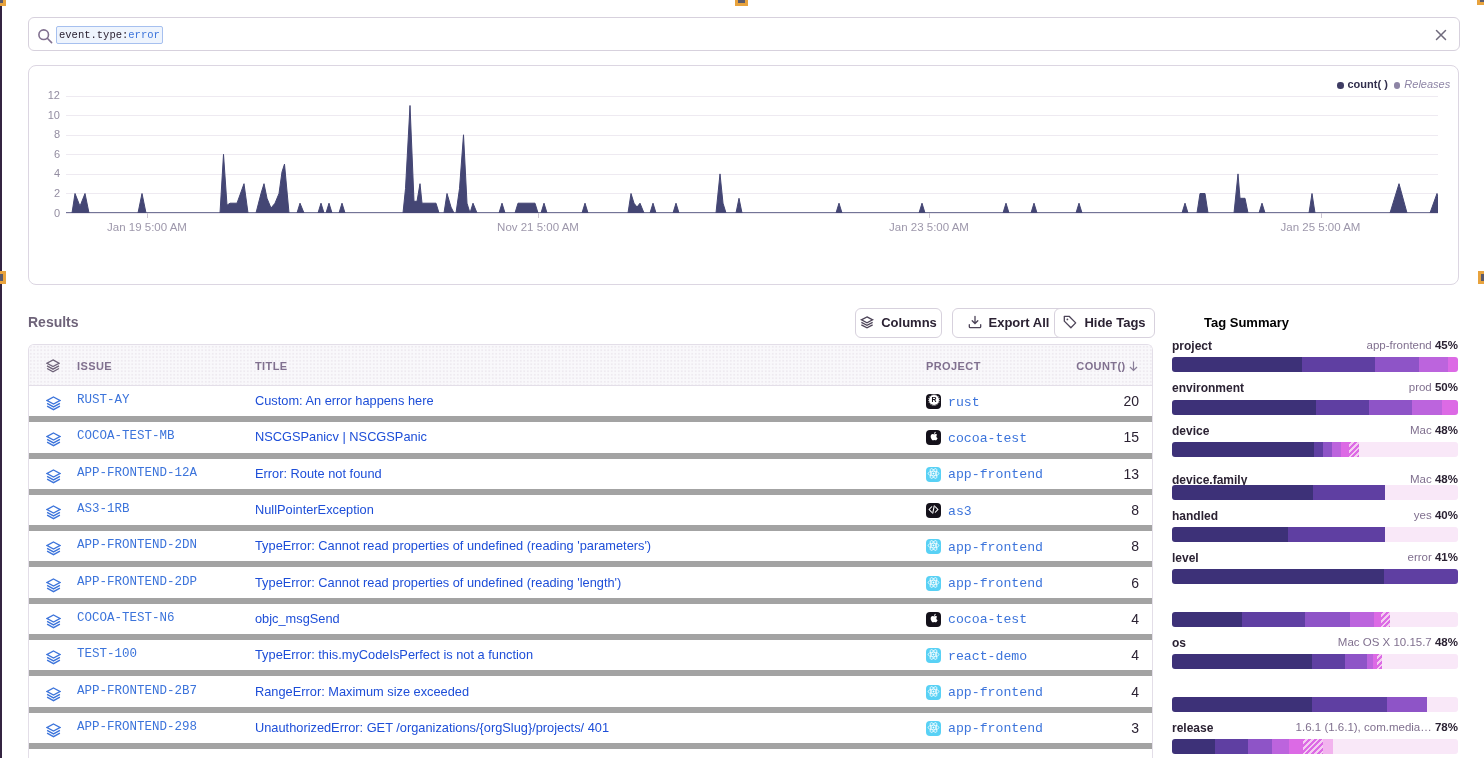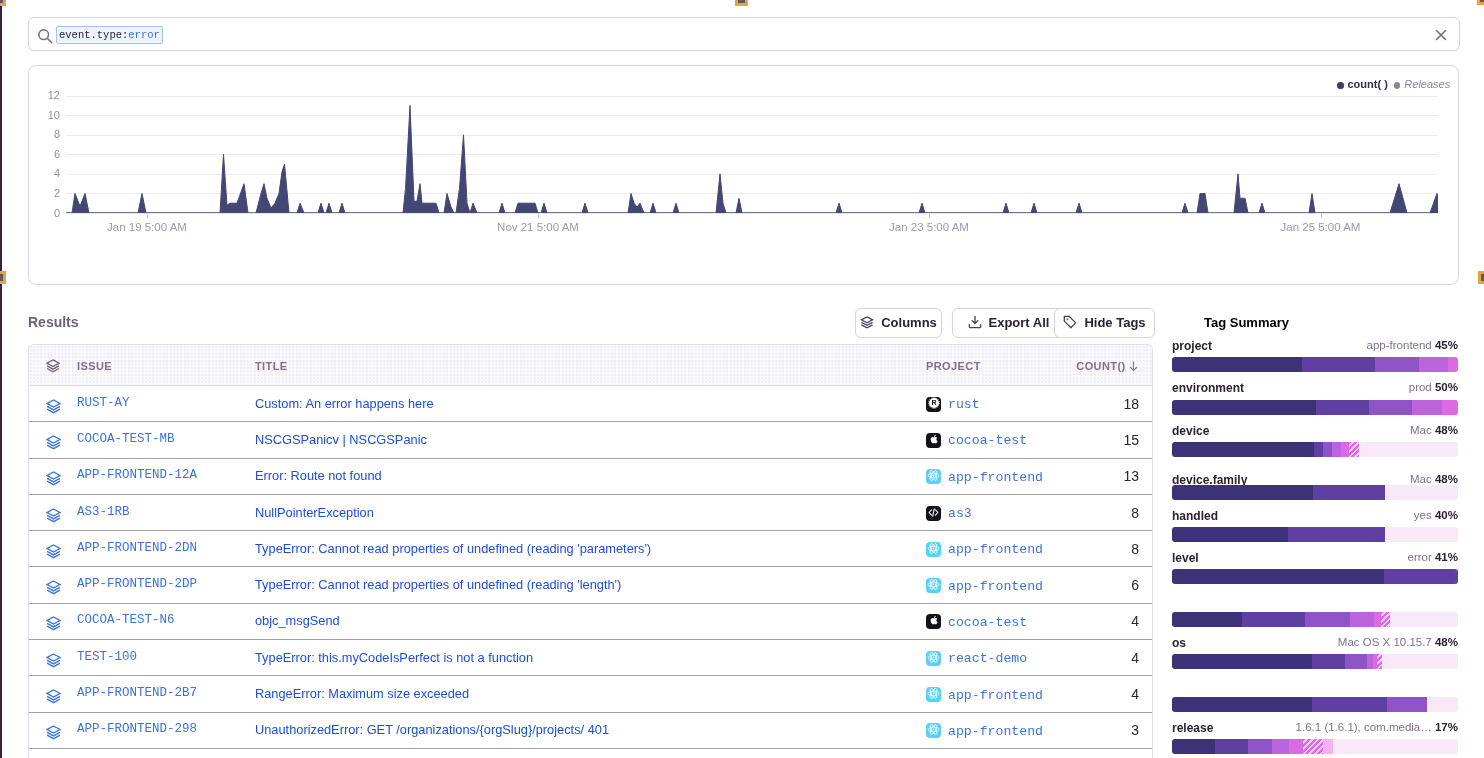--- a/index.html
+++ b/index.html
@@ -43,21 +43,21 @@
   background:#fff; font-size:13px; font-weight:bold; color:#2b2233; line-height:28px; text-align:center; }
 .tbtn svg { vertical-align:-2px; margin-right:7px; }
 
 
 #tablebox { position:absolute; left:28px; top:344px; width:1125px; height:414px;
   border:1px solid #e3dee8; border-bottom:none; border-radius:6px 6px 0 0; background:#fff; overflow:hidden; }
 #thead { position:absolute; left:0; top:0; width:100%; height:41px;
   background:#f9f8fb; border-bottom:1px solid #e3dee8;
   background-image:radial-gradient(circle, #eeeaf0 0.9px, rgba(0,0,0,0) 0.9px); background-size:3.5px 3.5px; }
 #thead .h { position:absolute; top:15px; font-size:11px; font-weight:bold; color:#80708f; letter-spacing:0.4px; }
-.trow { position:absolute; left:0; width:100%; border-bottom:1px solid #a3a3a3; background:#fff; }
+.trow { position:absolute; left:0; width:100%; border-bottom:6px solid #a3a3a3; background:#fff; }
 .trow .ticon { position:absolute; left:17px; top:50%; margin-top:-5px; }
 .trow .tid { position:absolute; left:48px; top:50%; margin-top:-8px;
   font-family:"Liberation Mono", monospace; font-size:12.5px; color:#3c74db; }
 .trow .ttitle { position:absolute; left:226px; top:50%; margin-top:-8px; font-size:12.8px; color:#1d4ed8; }
 .trow .tproj { position:absolute; left:897px; top:50%; margin-top:-7px; }
 .pic { display:inline-block; width:15px; height:15px; border-radius:4px; text-align:center;
   vertical-align:top; line-height:14px; }
 .pname { font-size:13.2px; color:#3c74db; margin-left:7px; vertical-align:top; position:relative; top:0.5px;font-family:Liberation Mono, monospace; }
 .trow .tcount { position:absolute; right:13px; top:50%; margin-top:-8px; font-size:14px; color:#2b2233; }
 
@@ -149,21 +149,21 @@
             <path d="M1.1 7.4 L7.5 10.9 L13.9 7.4" fill="none"></path>
             <path d="M1.1 10.2 L7.5 13.7 L13.9 10.2" fill="none"></path>
           </svg></span>
   <span class="tid">RUST-AY</span>
   <span class="ttitle">Custom: An error happens here</span>
   <span class="tproj"><span class="pic" style="background:#14111a"><svg width="12" height="12" viewBox="0 0 24 24">
               <circle cx="12" cy="12" r="10" fill="#fff"></circle>
               <circle cx="12" cy="12" r="10.8" fill="none" stroke="#fff" stroke-width="1.6" stroke-dasharray="2.4 2"></circle>
               <text x="12" y="16.6" font-family="Liberation Sans" font-size="14" font-weight="bold" fill="#14111a" text-anchor="middle">R</text>
             </svg></span><span class="pname">rust</span></span>
-  <span class="tcount">18</span>
+  <span class="tcount">20</span>
 </div>
 <div class="trow" style="top:77.3px;height:36.3px">
   <span class="ticon"><svg width="15" height="15" viewBox="0 0 15 15" fill="none" stroke="#3c74db" stroke-width="1.4">
             <path d="M7.5 1 L13.9 4.5 L7.5 8 L1.1 4.5 Z" fill="none"></path>
             <path d="M1.1 7.4 L7.5 10.9 L13.9 7.4" fill="none"></path>
             <path d="M1.1 10.2 L7.5 13.7 L13.9 10.2" fill="none"></path>
           </svg></span>
   <span class="tid">COCOA-TEST-MB</span>
   <span class="ttitle">NSCGSPanicv | NSCGSPanic</span>
   <span class="tproj"><span class="pic" style="background:#14111a"><svg width="12" height="12" viewBox="0 0 24 24" fill="#fff">
@@ -383,21 +383,21 @@
       <div style="width:75.8px;background:#f9e8f8"></div>
     </div>
 <div class="tagbar" style="top:696.6px">
       <div style="width:140.1px;background:#3d3178"></div>
       <div style="width:74.9px;background:#5f3fa2"></div>
       <div style="width:40.0px;background:#8e54c7"></div>
       <div style="width:30.9px;background:#f9e8f8"></div>
     </div>
 <div class="tagrow" style="top:720.5px">
   <span class="taglabel">release</span>
-  <span class="tagval"><span class="tagdesc">1.6.1 (1.6.1), com.media…</span> <b>17%</b></span>
+  <span class="tagval"><span class="tagdesc">1.6.1 (1.6.1), com.media…</span> <b>78%</b></span>
 </div>
 <div class="tagbar" style="top:739.0px">
       <div style="width:43.2px;background:#3d3178"></div>
       <div style="width:32.9px;background:#5f3fa2"></div>
       <div style="width:24.0px;background:#8e54c7"></div>
       <div style="width:17.2px;background:#bc64dd"></div>
       <div style="width:13.7px;background:#dc6ae5"></div>
       <div style="width:20.0px;background:repeating-linear-gradient(135deg,#dc6ae5 0 2px,#f4ccf1 2px 4px)"></div>
       <div style="width:10.0px;background:#f2b3ee"></div>
       <div style="width:125.0px;background:#f9e8f8"></div>

